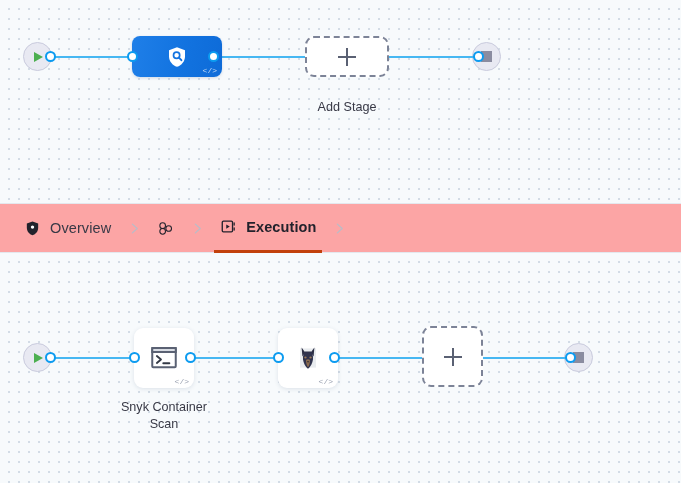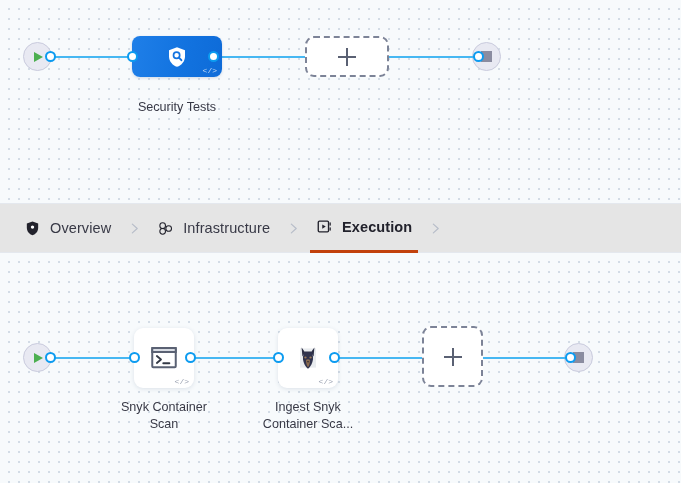--- a/index.html
+++ b/index.html
@@ -19,21 +19,21 @@
     background-size: 10px 10px;
     background-position: 4px 4px;
   }
   #canvas-stages { top: 0; height: 203px; }
   #canvas-steps  { top: 253px; height: 230px; }
 
   
   #tabbar {
     position: absolute; top: 203px; left: 0;
     width: 681px; height: 50px;
-    background: #e5e5e5;
+    background: #fca5a5;
     border-top: 1px solid #e4e8ee;
     border-bottom: 1px solid #e4e8ee;
     display: flex; align-items: center;
     padding-left: 18px;
   }
   .tab {
     display: flex; align-items: center; gap: 9px;
     height: 49px; cursor: pointer;
     padding: 0 6px;
     position: relative;
@@ -146,25 +146,25 @@
     <div class="stage-node" style="left:132px; top:36px;">
       <svg viewBox="0 0 24 24" width="24" height="24">
         <path d="M12 2.2 L20 5.2 V11.2 C20 16.2 16.6 20.3 12 21.8 C7.4 20.3 4 16.2 4 11.2 V5.2 Z" fill="#ffffff"></path>
         <circle cx="11.6" cy="10.3" r="3.1" fill="none" stroke="#1273e0" stroke-width="1.7"></circle>
         <line x1="13.9" y1="12.6" x2="16.4" y2="15.2" stroke="#1273e0" stroke-width="1.9" stroke-linecap="round"></line>
       </svg>
       <span class="codemark">&lt;/&gt;</span>
     </div>
     <div class="cdot" style="left:127px; top:51px;"></div>
     <div class="cdot" style="left:208px; top:51px;"></div>
-    <div class="nlabel" style="left:97px; top:99px; width:160px;">Security Tests</div>
 
     <div class="add-node" style="left:305px; top:36px; width:84px; height:41px;">
       <div class="plus"></div>
     </div>
+    <div class="nlabel" style="left:267px; top:99px; width:160px;">Add Stage</div>
 
     <div class="cdot" style="left:473px; top:51px;"></div>
     <div class="endcap" style="left:472px; top:42px;">
       <div class="sq"></div>
     </div>
   </div>
 
   <div id="tabbar">
 
     <div class="tab">
@@ -182,21 +182,20 @@
     </div>
 
     <div class="tab">
       <svg class="tab-icon" viewBox="0 0 24 24">
         <g fill="none" stroke="#22222c" stroke-width="1.5">
           <circle cx="8" cy="8" r="4"></circle>
           <circle cx="8" cy="16" r="4"></circle>
           <circle cx="16.5" cy="12" r="4"></circle>
         </g>
       </svg>
-      <span class="tlabel">Infrastructure</span>
     </div>
 
     <div class="chev">
       <svg viewBox="0 0 24 24">
         <path d="M8 4 L17 12 L8 20" fill="none" stroke="#b7bdc9" stroke-width="2.2" stroke-linecap="round" stroke-linejoin="round"></path>
       </svg>
     </div>
 
     <div class="tab active">
       <svg class="tab-icon" viewBox="0 0 24 24">
@@ -250,22 +249,20 @@
         <path d="M16 12 C13.5 16 13 21 14.5 25 C16 29.5 18 32 20 33.5 C22 32 24 29.5 25.5 25 C27 21 26.5 16 24 12 Z" fill="#30334d"></path>
         <path d="M17.5 22.5 C18.5 21.3 21.5 21.3 22.5 22.5 C22.5 26 21.8 29.5 20 31.6 C18.2 29.5 17.5 26 17.5 22.5 Z" fill="#8a6a4e"></path>
         <ellipse cx="16.8" cy="19.3" rx="1.5" ry="1.2" fill="#9b7a58"></ellipse>
         <ellipse cx="23.2" cy="19.3" rx="1.5" ry="1.2" fill="#9b7a58"></ellipse>
         <path d="M18.7 24.2 L21.3 24.2 L20 25.8 Z" fill="#1b1d2c"></path>
       </svg>
       <span class="codemark dark">&lt;/&gt;</span>
     </div>
     <div class="cdot" style="left:273px; top:99px;"></div>
     <div class="cdot" style="left:329px; top:99px;"></div>
-    <div class="nlabel" style="left:228px; top:146px; width:160px;">Ingest Snyk
-Container Sca...</div>
 
     <div class="add-node" style="left:422px; top:73px; width:61px; height:61px;">
       <div class="plus"></div>
     </div>
 
     <div class="cdot" style="left:565px; top:99px;"></div>
     <div class="endcap" style="left:564px; top:90px;">
       <div class="sq"></div>
     </div>
   </div>

